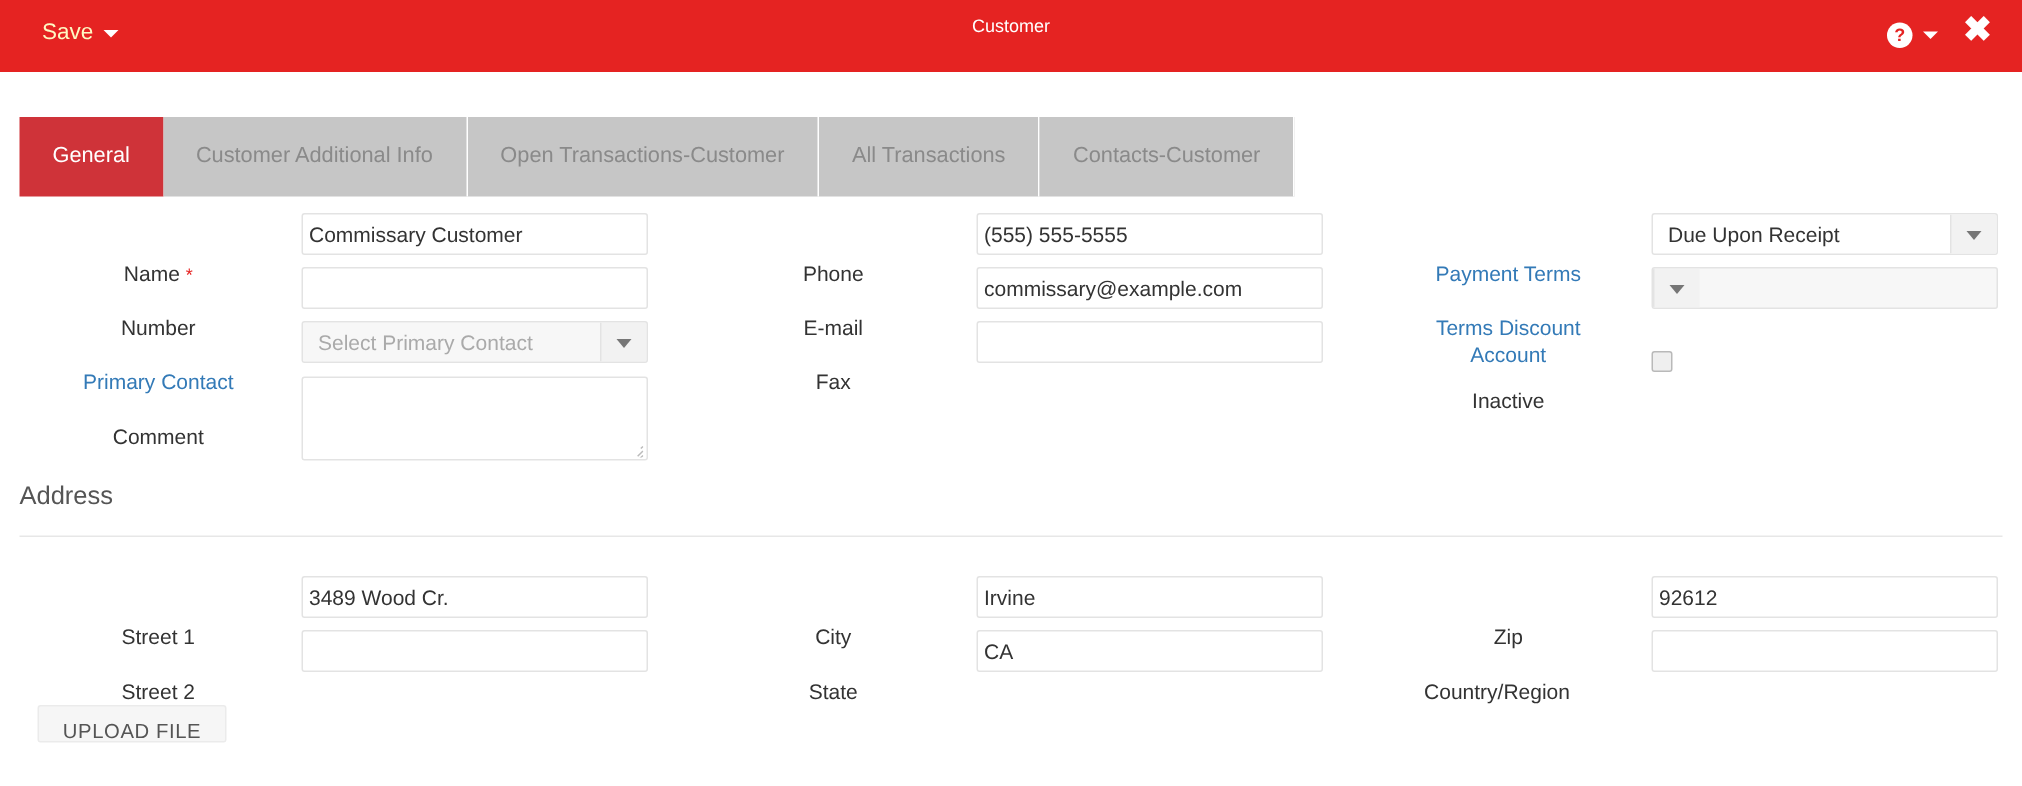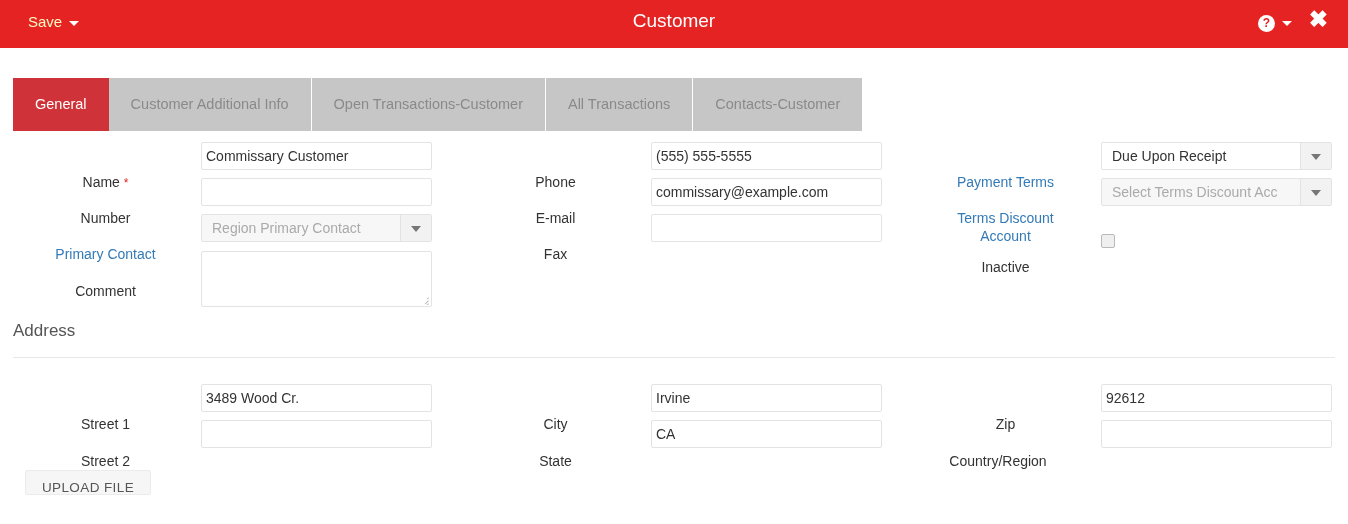--- a/index.html
+++ b/index.html
@@ -40,21 +40,21 @@
     vertical-align: middle;
     border-left: 5px solid transparent;
     border-right: 5px solid transparent;
     border-top: 5px solid #ffffff;
   }
   .window-title {
     position: absolute;
     left: 0; top: 10px;
     width: 1348px;
     text-align: center;
-    font-size: 19px;
+    font-size: 12px;
     color: #ffffff;
   }
   .help-wrap {
     position: absolute;
     right: 56px; top: 14px;
     cursor: pointer;
     white-space: nowrap;
   }
   .help-circle {
     display: inline-block;
@@ -253,21 +253,21 @@
 </div>
 
 <div class="lbl" style="left:40px; top:149px; width:131px;"><span>Name</span> <span class="req">*</span></div>
 <div class="field" style="left:201px; top:142px; width:231px;">Commissary Customer</div>
 
 <div class="lbl" style="left:40px; top:185px; width:131px;">Number</div>
 <div class="field" style="left:201px; top:178px; width:231px;"></div>
 
 <div class="lbl link" style="left:40px; top:221px; width:131px;">Primary Contact</div>
 <div class="select disabled" style="left:201px; top:214px; width:231px;">
-  <div class="sel-text">Region Primary Contact</div>
+  <div class="sel-text">Select Primary Contact</div>
   <div class="sel-btn"></div>
 </div>
 
 <div class="lbl" style="left:40px; top:258px; width:131px;">Comment</div>
 <div class="field ta" style="left:201px; top:251px; width:231px;">
   <span></span>
   <span class="resize-grip">
       <i></i>
       <i></i>
       <i></i>
@@ -287,21 +287,20 @@
 <div class="select" style="left:1101px; top:142px; width:231px;">
   <div class="sel-text">Due Upon Receipt</div>
   <div class="sel-btn"></div>
 </div>
 
 <div class="lbl link" style="left:940px; top:185px; width:131px;">
   <span>Terms Discount</span><br>
   <span>Account</span>
 </div>
 <div class="select disabled" style="left:1101px; top:178px; width:231px;">
-  <div class="sel-text">Select Terms Discount Acc</div>
   <div class="sel-btn"></div>
 </div>
 
 <div class="lbl" style="left:940px; top:234px; width:131px;">Inactive</div>
 <div class="checkbox" style="left:1101px; top:234px;"></div>
 
 <div class="section-title">Address</div>
 <div class="divider"></div>
 
 <div class="lbl" style="left:40px; top:391px; width:131px;">Street 1</div>

